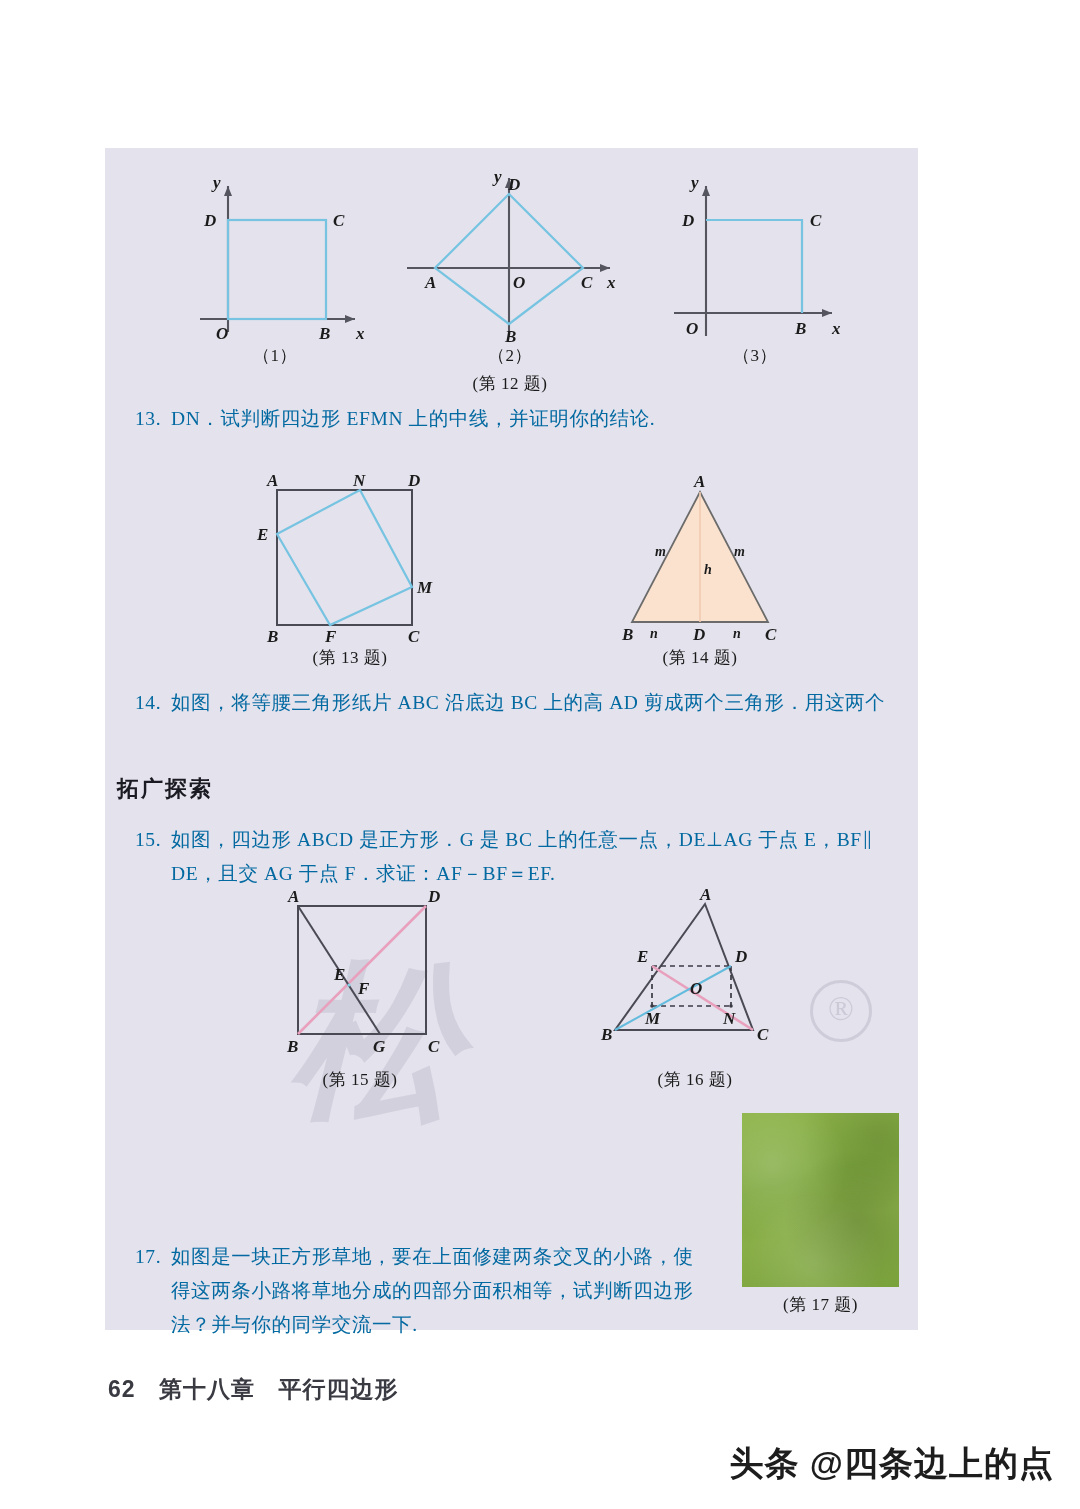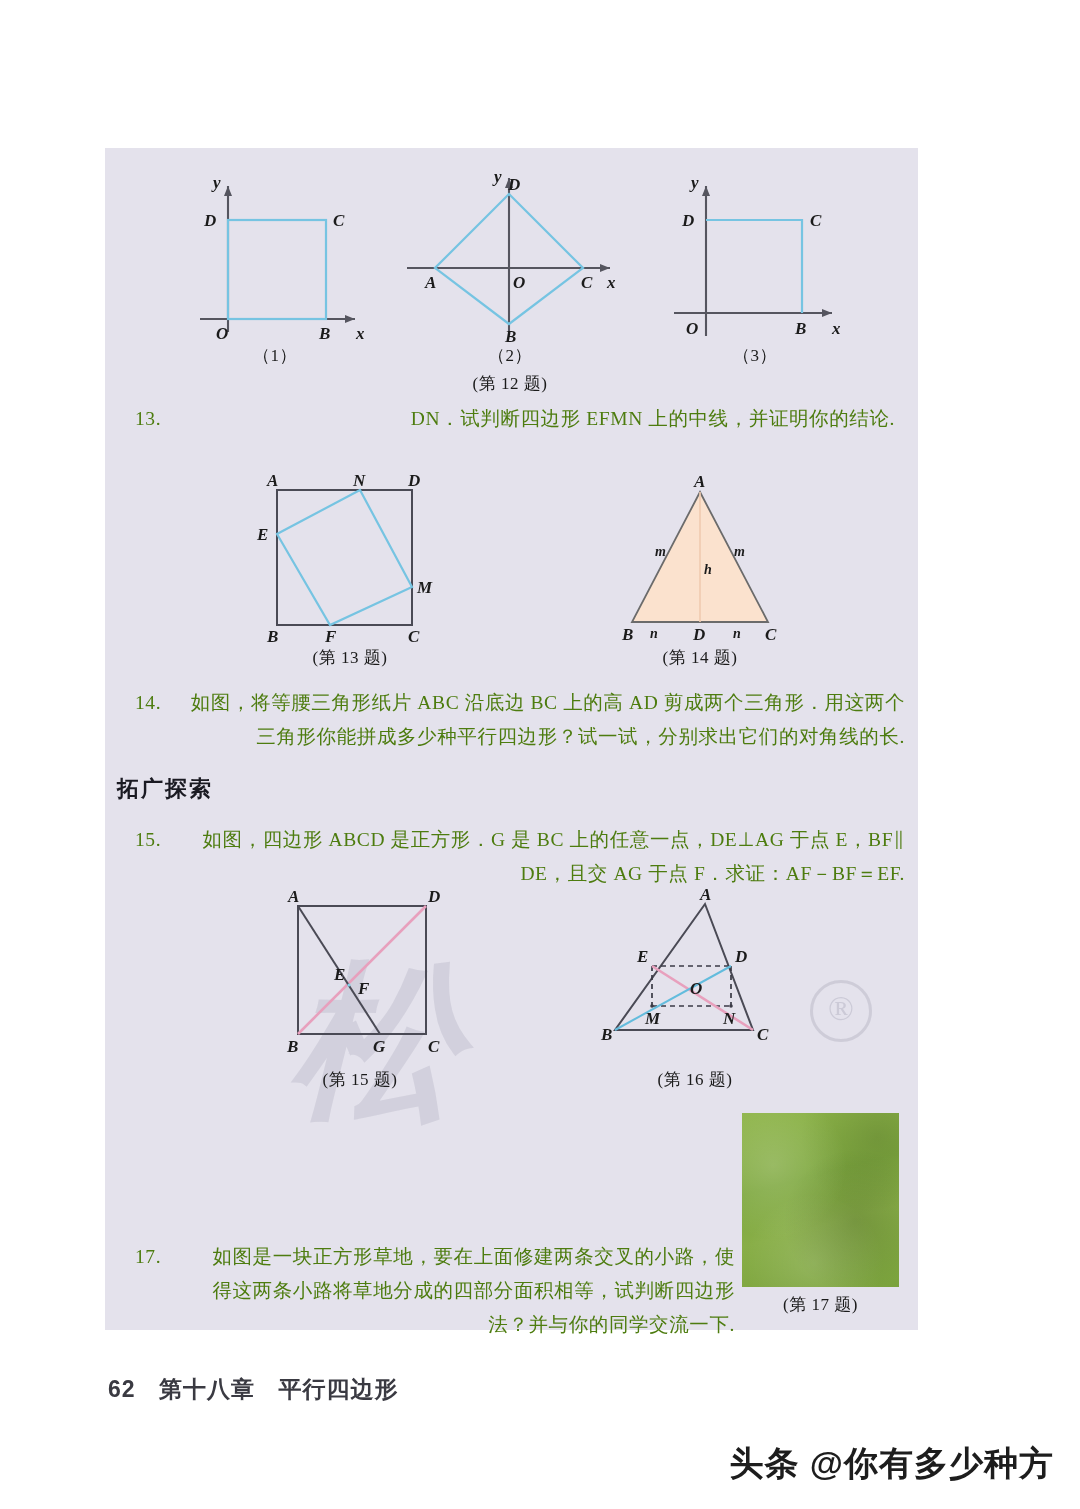--- a/index.html
+++ b/index.html
@@ -34,23 +34,22 @@
     font-family:"Liberation Serif", serif;
     font-size:17px;
     color:#1b1b1b;
     letter-spacing:0.5px;
   }
   .prob{
     position:absolute;
     font-family:"Liberation Serif", serif;
     font-size:19.5px;
     line-height:34px;
-    color:#4d7c0f;
+    color:#0369a1;
     letter-spacing:0.6px;
-    text-align:right;
   }
   .prob .num{position:absolute;left:0;top:0;}
   .prob .body{display:block;}
   .section-head{
     position:absolute;
     font-family:"Liberation Sans", sans-serif;
     font-weight:700;
     font-size:22px;
     color:#1a1a22;
     letter-spacing:2px;
@@ -185,21 +184,20 @@
       <text class="lbl" x="93" y="166">D</text>
       <text class="lbl-sm" x="133" y="164">n</text>
       <text class="lbl" x="165" y="166">C</text>
     </svg>
     <div class="caption" style="position:absolute;left:495px;top:172px;width:200px;">(第 14 题)</div>
   </div>
 
   <div class="prob" style="left:30px;top:538px;width:770px;">
     <span class="num">14.</span>
     <span class="body" style="padding-left:36px;">如图，将等腰三角形纸片 ABC 沿底边 BC 上的高 AD 剪成两个三角形．用这两个</span>
-    <span class="body" style="padding-left:36px;">三角形你能拼成多少种平行四边形？试一试，分别求出它们的对角线的长.</span>
   </div>
 
   <div class="section-head" style="left:12px;top:626px;">拓广探索</div>
 
   <div class="prob" style="left:30px;top:675px;width:770px;">
     <span class="num">15.</span>
     <span class="body" style="padding-left:36px;">如图，四边形 ABCD 是正方形．G 是 BC 上的任意一点，DE⊥AG 于点 E，BF∥</span>
     <span class="body" style="padding-left:36px;">DE，且交 AG 于点 F．求证：AF－BF＝EF.</span>
   </div>
 
@@ -257,13 +255,13 @@
 
 <div class="grass"></div>
 <div class="grass-cap caption">(第 17 题)</div>
 
 <div class="footer">
   <span class="pg">62</span>
   <span class="pg">第十八章</span>
   <span>平行四边形</span>
 </div>
 
-<div class="bottom-wm">头条 @你有多少种方</div>
+<div class="bottom-wm">头条 @四条边上的点</div>
 
 </body></html>

